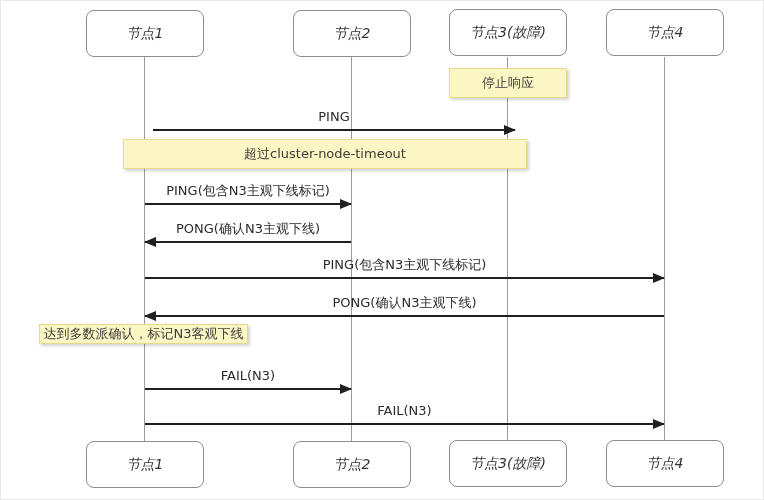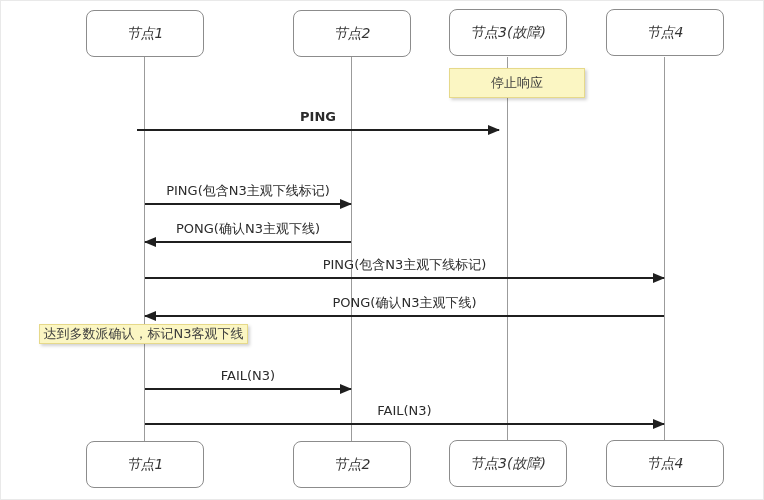--- a/index.html
+++ b/index.html
@@ -73,29 +73,32 @@
   <div class="node-box" style="left:292px; top:9px;">
     <span>节点2</span>
   </div>
   <div class="node-box" style="left:448px; top:8px;">
     <span>节点3(故障)</span>
   </div>
   <div class="node-box" style="left:605px; top:8px;">
     <span>节点4</span>
   </div>
 
-  <div class="note" style="left:448px; top:67px; width:136px; height:30px;">
+  <div class="note" style="left:448px; top:67px; width:118px; height:30px;">
     <span>停止响应</span>
   </div>
 
-  <div class="message" style="left:136px; top:108px; width:362px;font-weight:bold;">
+  <div class="message" style="left:152px; top:108px; width:362px;">
     <div class="msg-label">PING</div>
     <div class="msg-line arrow-right"></div>
   </div>
 
+  <div class="note" style="left:122px; top:138px; width:404px; height:30px;">
+    <span>超过cluster-node-timeout</span>
+  </div>
 
   <div class="message" style="left:144px; top:182px; width:206px;">
     <div class="msg-label">PING(包含N3主观下线标记)</div>
     <div class="msg-line arrow-right"></div>
   </div>
 
   <div class="message" style="left:144px; top:220px; width:206px;">
     <div class="msg-label">PONG(确认N3主观下线)</div>
     <div class="msg-line arrow-left"></div>
   </div>

